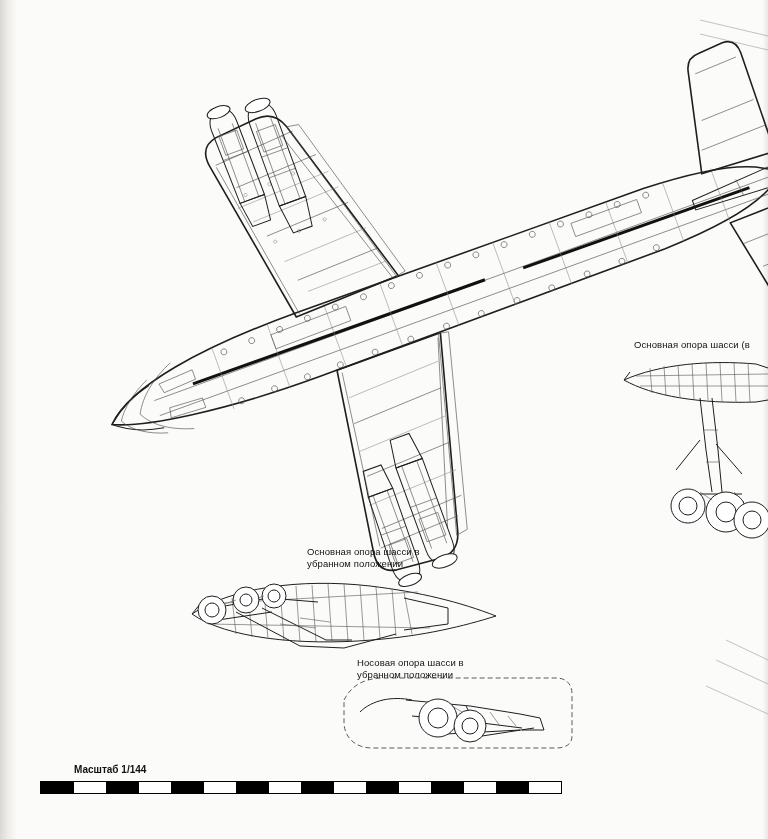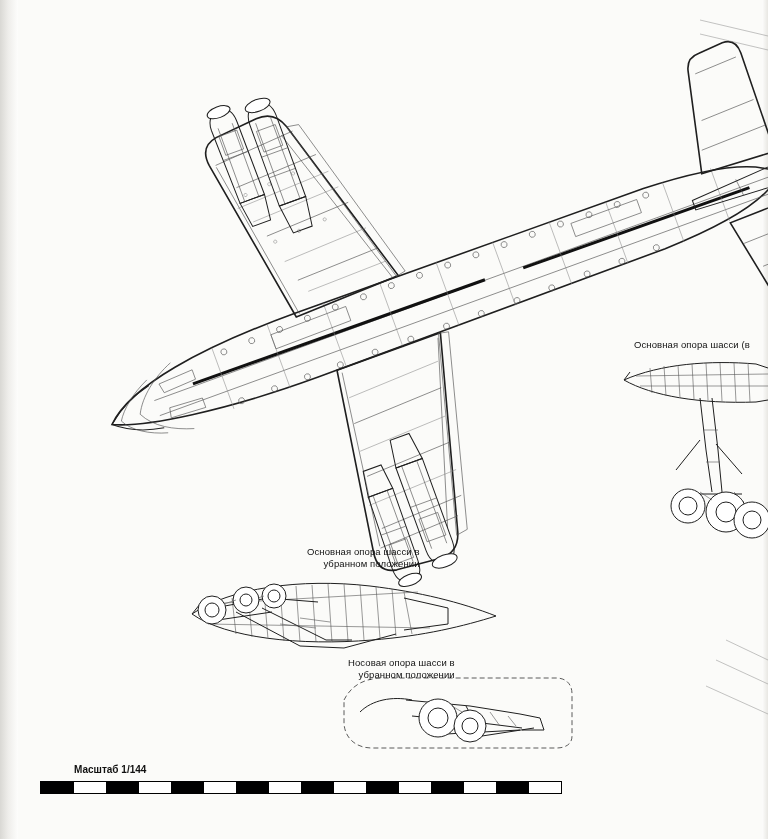--- a/index.html
+++ b/index.html
@@ -344,24 +344,24 @@
 
     <g>
       <path class="tt" d="M 700 20 L 768 36"></path>
       <path class="tt" d="M 700 34 L 768 50"></path>
       <path class="tt" d="M 726 640 L 768 660"></path>
       <path class="tt" d="M 716 660 L 768 684"></path>
       <path class="tt" d="M 706 686 L 768 714"></path>
     </g>
   </svg>
 
-  <div class="lbl" style="left:307px;top:546px;text-align:right;">Основная опора шасси в
+  <div class="lbl" style="left:307px;top:546px;text-align:left;">Основная опора шасси в
 убранном положении</div>
 
-  <div class="lbl" style="left:348px;top:657px;text-align:right;">Носовая опора шасси в
+  <div class="lbl" style="left:357px;top:657px;text-align:left;">Носовая опора шасси в
 убранном положении</div>
 
   <div class="lbl" style="left:634px;top:339px;">Основная опора шасси (в</div>
 
   <div class="scale-label" style="left:40px;top:764px;">Масштаб 1/144</div>
 
   <div class="scale-bar" id="scalebar" style="left:40px;top:781px;width:520px;">
       <i style="background: rgb(0, 0, 0); width: 6.25%;"></i>
       <i style="background: rgb(255, 255, 255); width: 6.25%;"></i>
       <i style="background: rgb(0, 0, 0); width: 6.25%;"></i>

